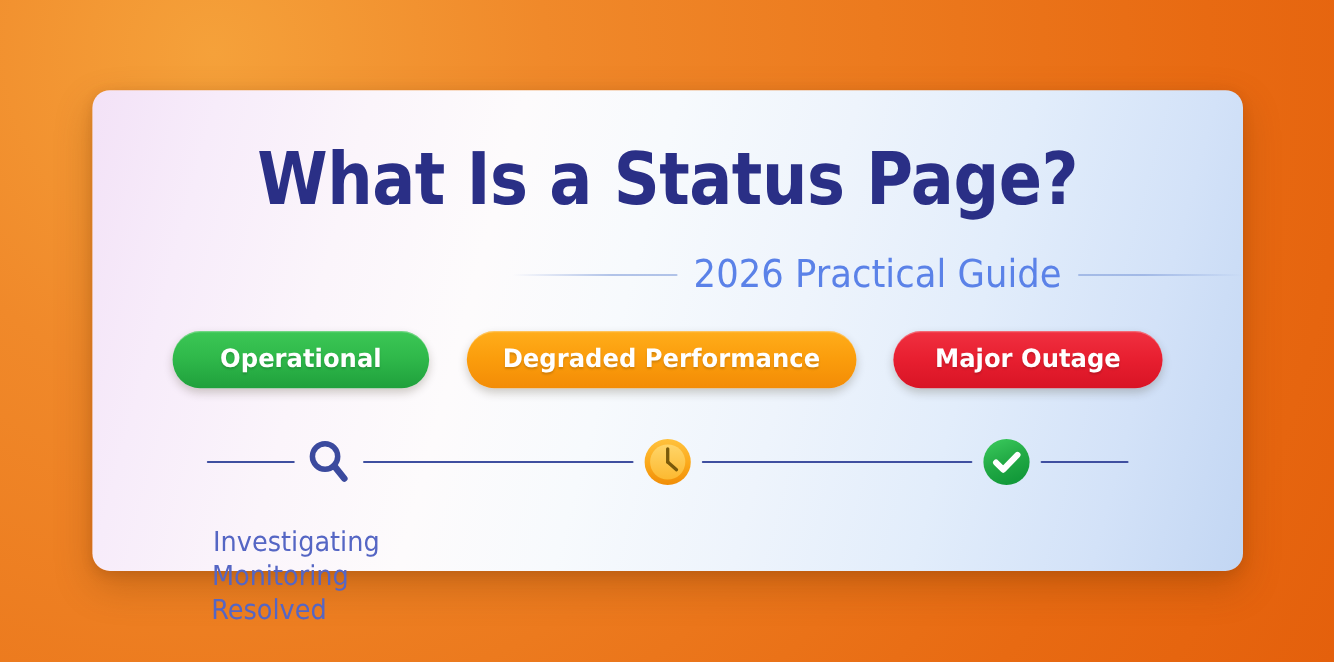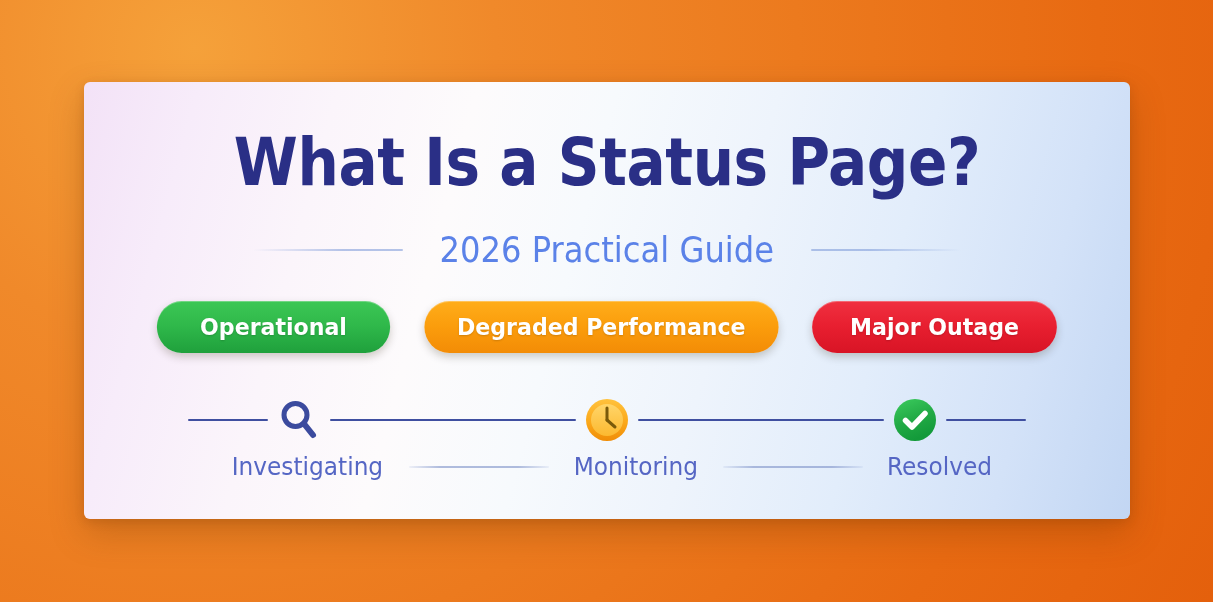--- a/index.html
+++ b/index.html
@@ -20,21 +20,21 @@
     overflow: hidden;
   }
 
   
   #card {
     position: absolute;
     left: 84px;
     top: 82px;
     width: 1046px;
     height: 437px;
-    border-radius: 6px;
+    border-radius: 16px;
     background:
       linear-gradient(105deg,
         #f3e2f7 0%,
         #f7ecfa 10%,
         #fbf5fb 22%,
         #fdfbfc 34%,
         #f7fafd 46%,
         #eef4fc 60%,
         #e2edfb 74%,
         #d3e2f8 88%,
@@ -67,22 +67,21 @@
   }
 
   
   #subtitle-row {
     position: absolute;
     top: 148px;
     left: 0;
     width: 100%;
     display: flex;
     align-items: center;
-    justify-content: center;
-    gap: 22px;
+    justify-content: flex-end;
   }
   .sub-rule {
     width: 150px;
     height: 2px;
     background: linear-gradient(90deg, rgba(120,150,215,0) 0%, rgba(120,150,215,.55) 60%, rgba(120,150,215,.55) 100%);
     border-radius: 2px;
   }
   .sub-rule.right {
     background: linear-gradient(270deg, rgba(120,150,215,0) 0%, rgba(120,150,215,.55) 60%, rgba(120,150,215,.55) 100%);
   }
@@ -170,25 +169,26 @@
     height: 50px;
     display: flex;
     align-items: center;
     justify-content: center;
     margin: 0 6px;
   }
 
   
   #label-row {
     position: absolute;
-    top: 60px;
+    top: 48px;
     left: 104px;
     right: 104px;
     display: flex;
-    align-items: center;
+    align-items: flex-start;
+    flex-direction: column;
   }
   .step-label {
     font-family: "DejaVu Sans", sans-serif;
     font-size: 25px;
     font-weight: 400;
     color: #5566c4;
     white-space: nowrap;
     flex: 0 0 auto;
     transform: scaleX(0.93);
   }

